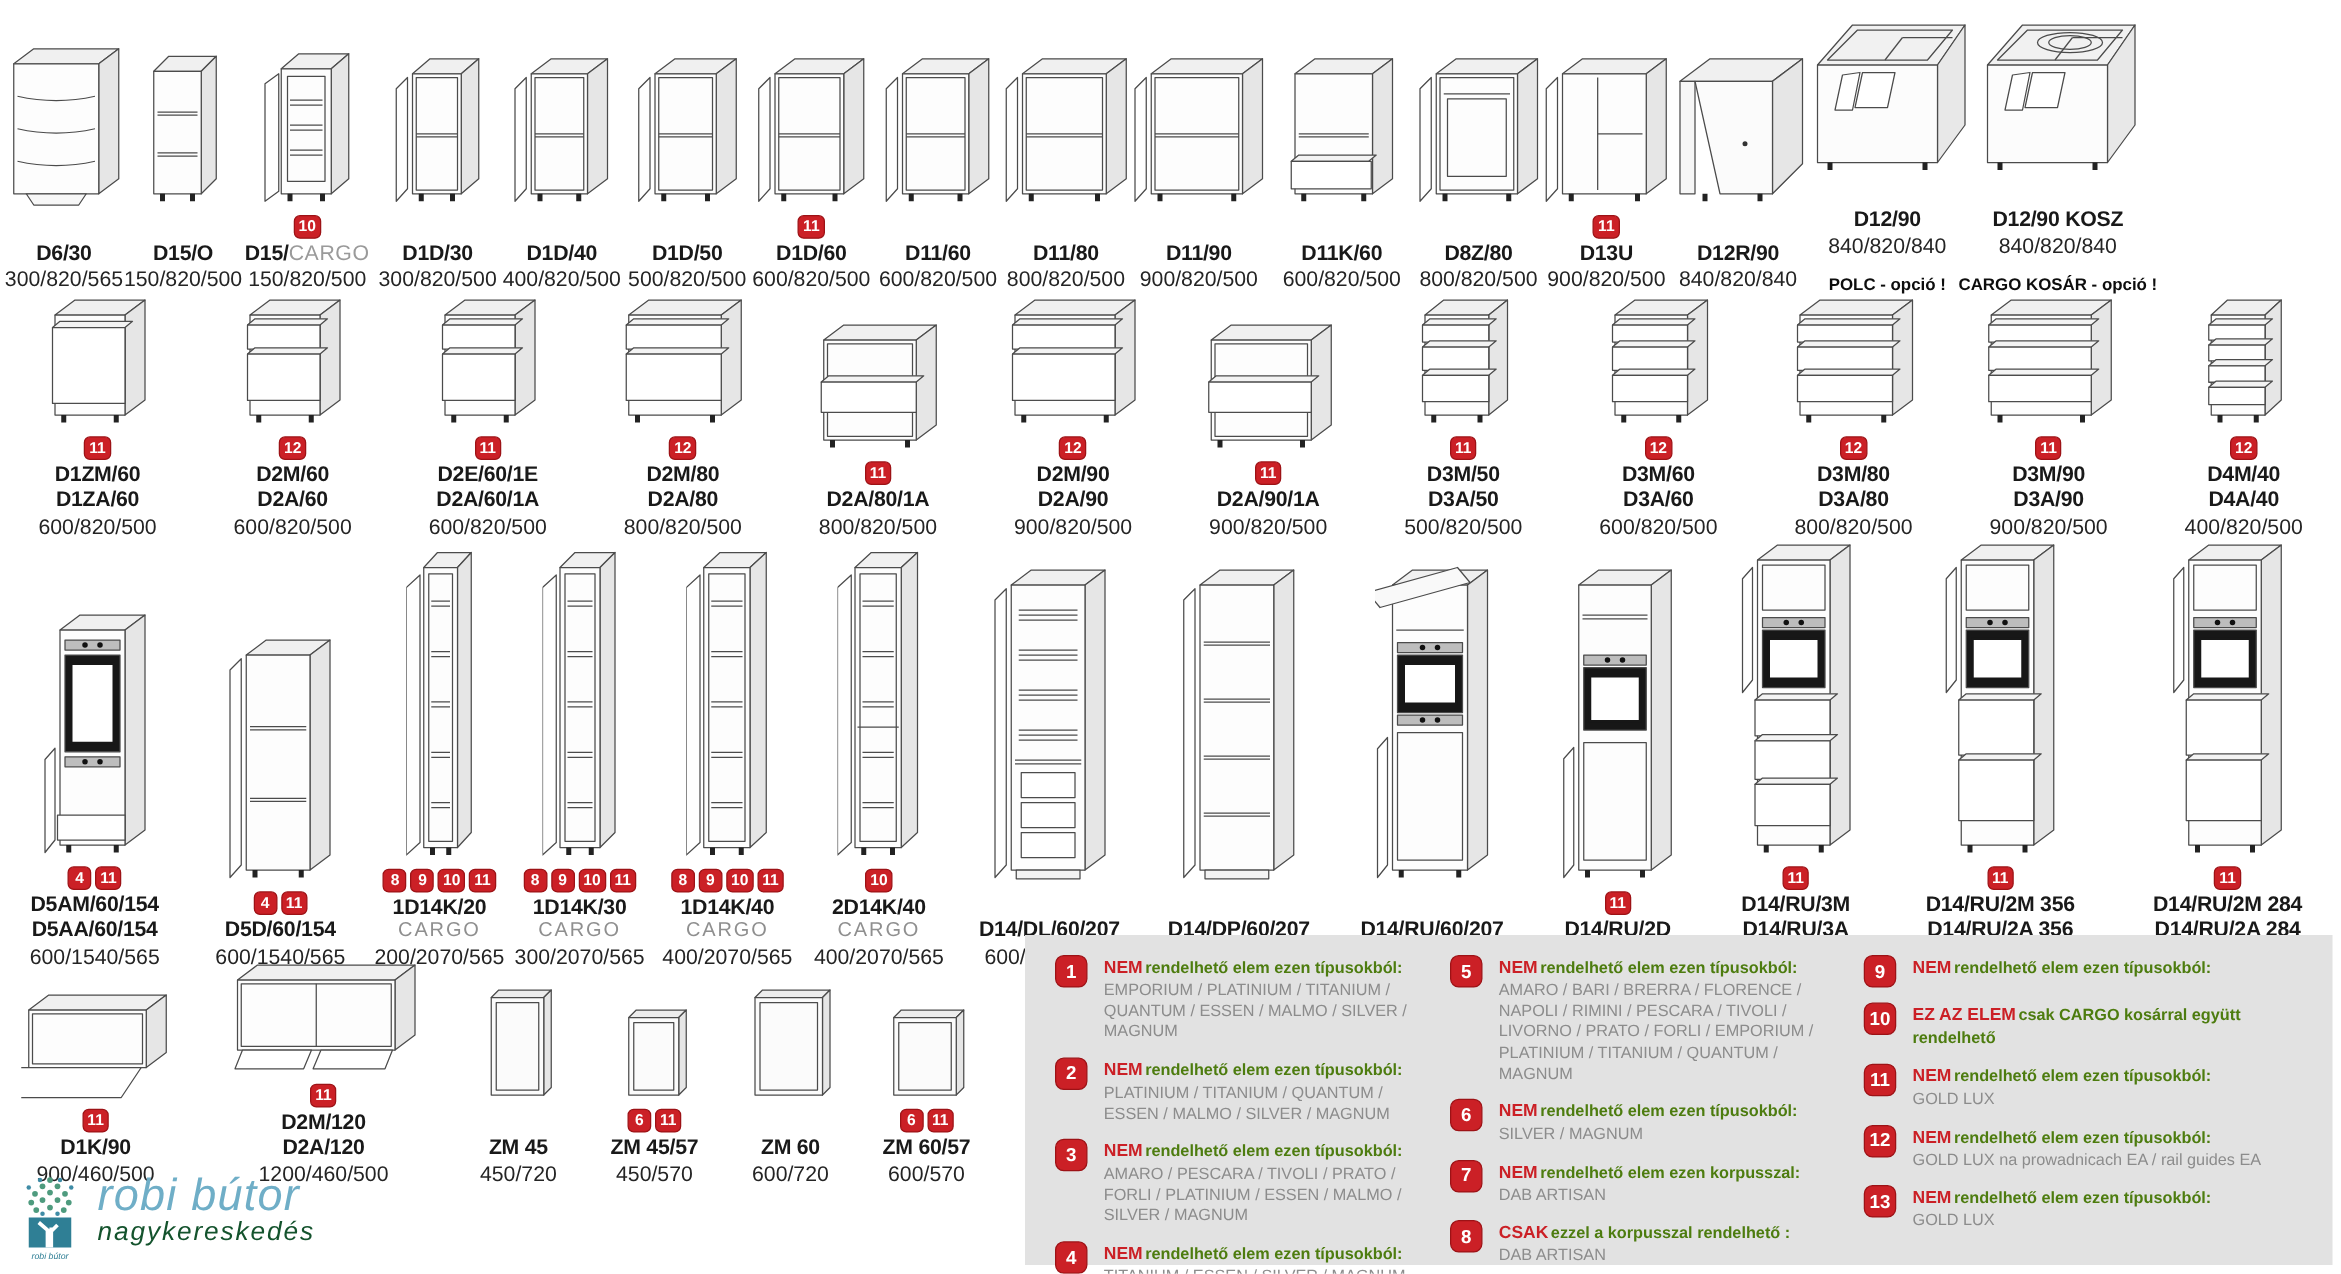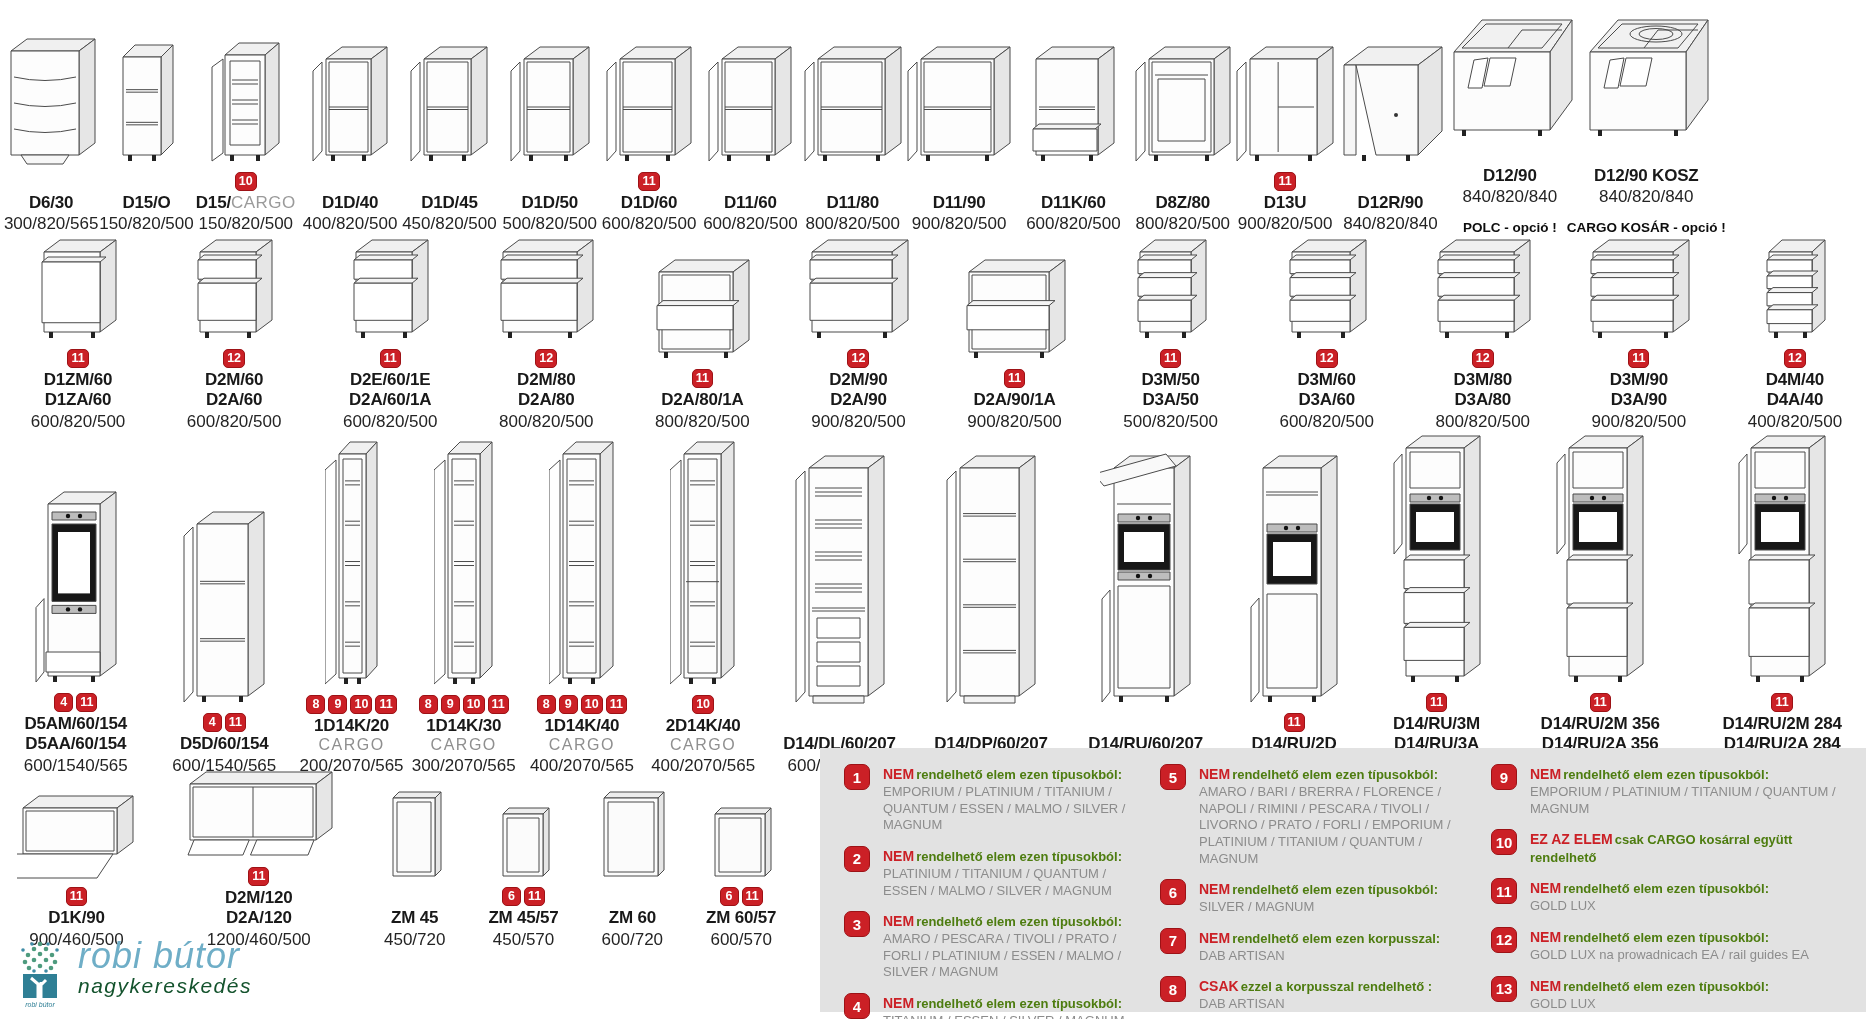--- a/index.html
+++ b/index.html
@@ -111,20 +111,41 @@
       <div class="badges">
         <span class="badge">10</span>
       </div>
       <div>
         <div class="nm">D15/<span class="gi">CARGO</span></div>
       </div>
       <div class="dims">150/820/500</div>
 
     </div>
 
+    <div class="cell">
+      <div class="drawing">
+        <svg width="70" height="124" viewBox="0 0 70 124">
+          <polygon points="15,16 29,4 68,4 54,16" fill="#f0f0f0" stroke="#4b4b4b" stroke-width="1" stroke-linejoin="round"></polygon>
+          <polygon points="54,16 68,4 68,100 54,112" fill="#e6e6e6" stroke="#4b4b4b" stroke-width="1" stroke-linejoin="round"></polygon>
+          <rect x="15" y="16" width="39" height="96" fill="#fdfdfd" stroke="#4b4b4b" stroke-width="1" stroke-linejoin="round"></rect>
+          <rect x="18" y="19" width="33" height="90" fill="none" stroke="#4b4b4b" stroke-width="1" stroke-linejoin="round"></rect>
+          <line x1="18" y1="64" x2="51" y2="64" stroke="#4b4b4b" stroke-width="1" stroke-linejoin="round"></line>
+          <line x1="18" y1="66.5" x2="51" y2="66.5" stroke="#4b4b4b" stroke-width="1" stroke-linejoin="round"></line>
+          <polygon points="2,28 11,19 11,108 2,118" fill="#ffffff" stroke="#4b4b4b" stroke-width="1" stroke-linejoin="round"></polygon>
+          <rect x="20" y="112" width="4" height="6" fill="#222"></rect>
+          <rect x="45" y="112" width="4" height="6" fill="#222"></rect>
+        </svg>
+      </div>
+      <div class="badges"></div>
+      <div>
+        <div class="nm">D1D/30</div>
+      </div>
+      <div class="dims">300/820/500</div>
+
+    </div>
 
     <div class="cell">
       <div class="drawing">
         <svg width="78" height="124" viewBox="0 0 78 124">
           <polygon points="15,16 31,4 76,4 60,16" fill="#f0f0f0" stroke="#4b4b4b" stroke-width="1" stroke-linejoin="round"></polygon>
           <polygon points="60,16 76,4 76,100 60,112" fill="#e6e6e6" stroke="#4b4b4b" stroke-width="1" stroke-linejoin="round"></polygon>
           <rect x="15" y="16" width="45" height="96" fill="#fdfdfd" stroke="#4b4b4b" stroke-width="1" stroke-linejoin="round"></rect>
           <rect x="18" y="19" width="39" height="90" fill="none" stroke="#4b4b4b" stroke-width="1" stroke-linejoin="round"></rect>
           <line x1="18" y1="64" x2="57" y2="64" stroke="#4b4b4b" stroke-width="1" stroke-linejoin="round"></line>
           <line x1="18" y1="66.5" x2="57" y2="66.5" stroke="#4b4b4b" stroke-width="1" stroke-linejoin="round"></line>
@@ -134,41 +155,20 @@
         </svg>
       </div>
       <div class="badges"></div>
       <div>
         <div class="nm">D1D/40</div>
       </div>
       <div class="dims">400/820/500</div>
 
     </div>
 
-    <div class="cell">
-      <div class="drawing">
-        <svg width="80" height="124" viewBox="0 0 80 124">
-          <polygon points="15,16 31,4 78,4 62,16" fill="#f0f0f0" stroke="#4b4b4b" stroke-width="1" stroke-linejoin="round"></polygon>
-          <polygon points="62,16 78,4 78,100 62,112" fill="#e6e6e6" stroke="#4b4b4b" stroke-width="1" stroke-linejoin="round"></polygon>
-          <rect x="15" y="16" width="47" height="96" fill="#fdfdfd" stroke="#4b4b4b" stroke-width="1" stroke-linejoin="round"></rect>
-          <rect x="18" y="19" width="41" height="90" fill="none" stroke="#4b4b4b" stroke-width="1" stroke-linejoin="round"></rect>
-          <line x1="18" y1="64" x2="59" y2="64" stroke="#4b4b4b" stroke-width="1" stroke-linejoin="round"></line>
-          <line x1="18" y1="66.5" x2="59" y2="66.5" stroke="#4b4b4b" stroke-width="1" stroke-linejoin="round"></line>
-          <polygon points="2,28 11,19 11,108 2,118" fill="#ffffff" stroke="#4b4b4b" stroke-width="1" stroke-linejoin="round"></polygon>
-          <rect x="20" y="112" width="4" height="6" fill="#222"></rect>
-          <rect x="53" y="112" width="4" height="6" fill="#222"></rect>
-        </svg>
-      </div>
-      <div class="badges"></div>
-      <div>
-        <div class="nm">D1D/45</div>
-      </div>
-      <div class="dims">450/820/500</div>
-
-    </div>
 
     <div class="cell">
       <div class="drawing">
         <svg width="82" height="124" viewBox="0 0 82 124">
           <polygon points="15,16 31,4 80,4 64,16" fill="#f0f0f0" stroke="#4b4b4b" stroke-width="1" stroke-linejoin="round"></polygon>
           <polygon points="64,16 80,4 80,100 64,112" fill="#e6e6e6" stroke="#4b4b4b" stroke-width="1" stroke-linejoin="round"></polygon>
           <rect x="15" y="16" width="49" height="96" fill="#fdfdfd" stroke="#4b4b4b" stroke-width="1" stroke-linejoin="round"></rect>
           <rect x="18" y="19" width="43" height="90" fill="none" stroke="#4b4b4b" stroke-width="1" stroke-linejoin="round"></rect>
           <line x1="18" y1="64" x2="61" y2="64" stroke="#4b4b4b" stroke-width="1" stroke-linejoin="round"></line>
           <line x1="18" y1="66.5" x2="61" y2="66.5" stroke="#4b4b4b" stroke-width="1" stroke-linejoin="round"></line>
@@ -1307,21 +1307,20 @@
           <div class="lbody">DAB ARTISAN</div>
         </div>
       </div>
     </div>
   <div class="lcol">
 
       <div class="lentry">
         <div class="lbadge">9</div>
         <div class="ltext">
           <span class="lead">NEM</span><span class="lhead">rendelhető elem ezen típusokból:</span>
-          <div class="lbody">EMPORIUM / PLATINIUM / TITANIUM / QUANTUM / MAGNUM</div>
         </div>
       </div>
 
       <div class="lentry">
         <div class="lbadge">10</div>
         <div class="ltext">
           <span class="lead">EZ AZ ELEM</span><span class="lhead">csak CARGO kosárral együtt rendelhető</span>
           
         </div>
       </div>

